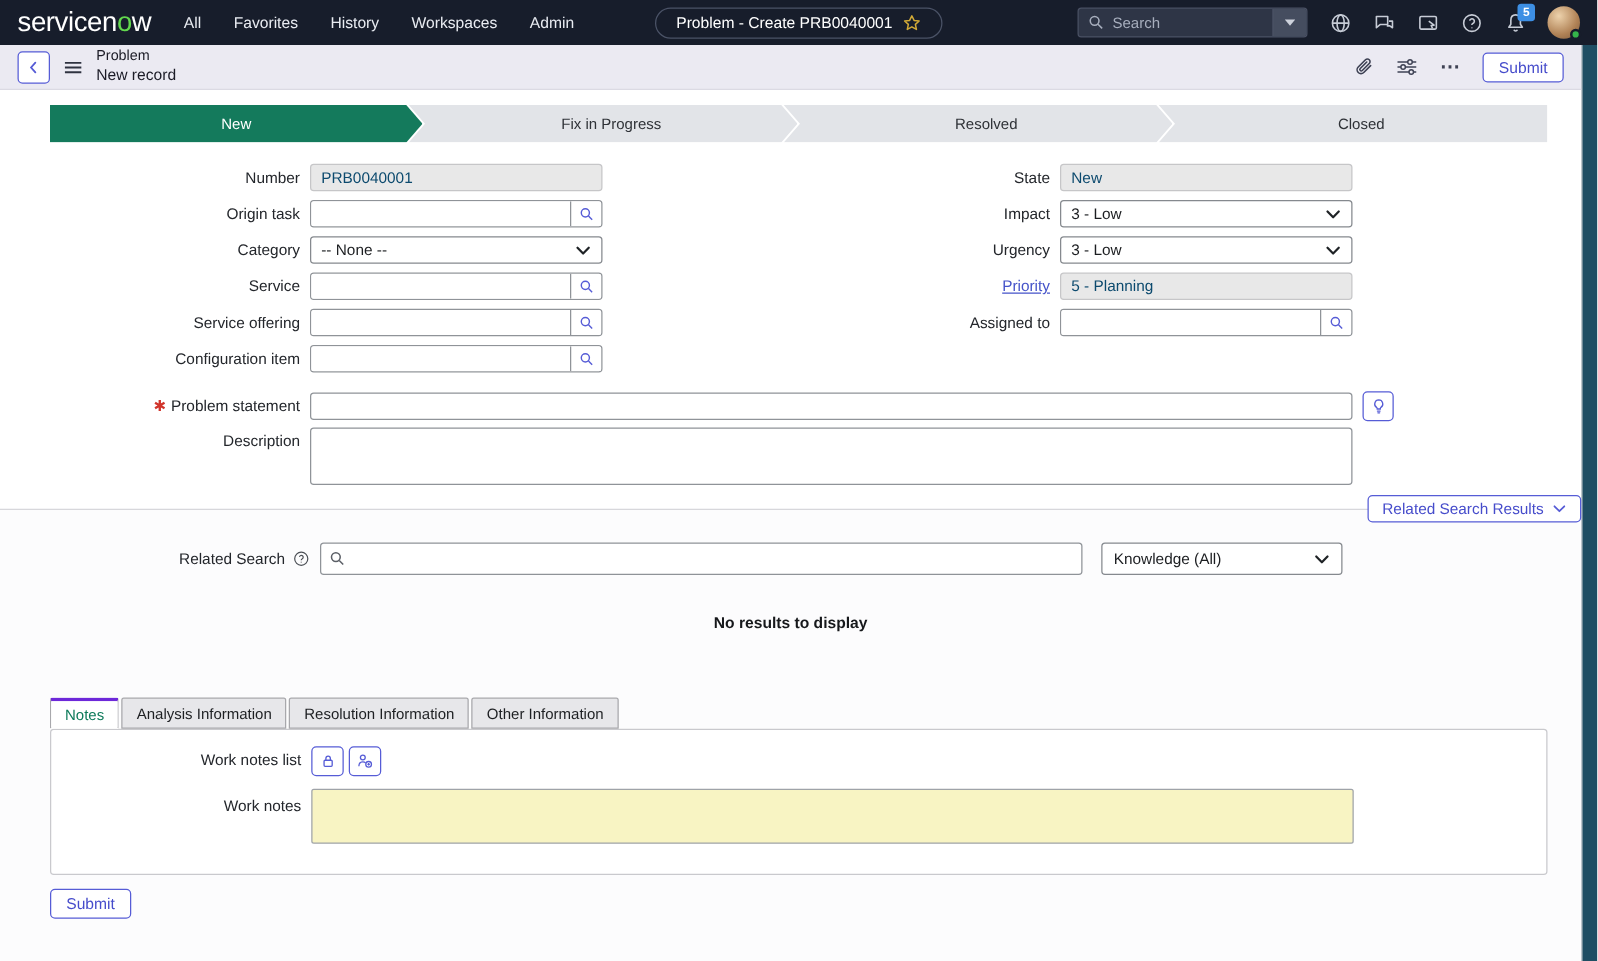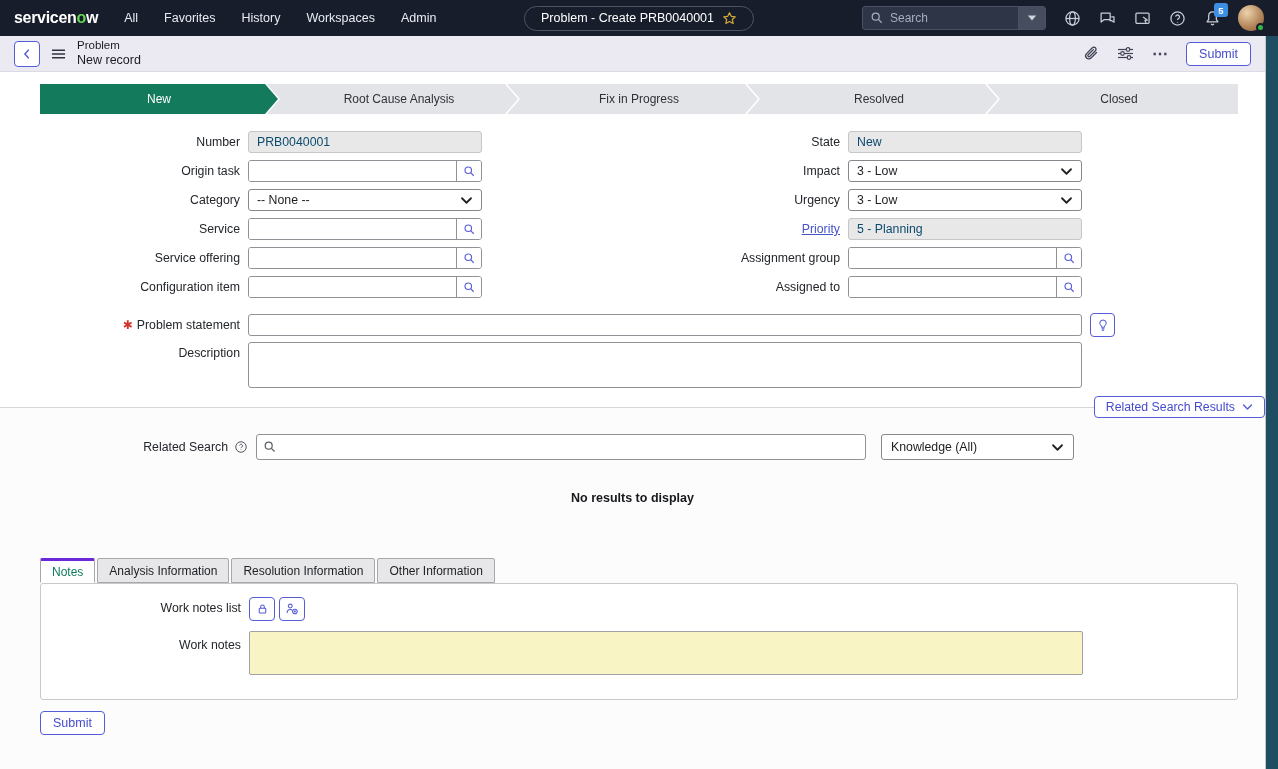--- a/index.html
+++ b/index.html
@@ -1,21 +1,21 @@
 <!DOCTYPE html>
 <html><head>
 <meta charset="utf-8">
 <style>
   * { margin:0; padding:0; box-sizing:border-box; }
   body { font-family:"Liberation Sans", sans-serif; background:#e0e0e0; }
   .page { position:relative; width:1278px; height:769px; background:#fff; overflow:hidden; }
 
   
   .topbar { position:relative; height:36px; background:#171D2B; display:flex; align-items:center; padding:0 14px; width:1278px; }
-  .logo { font-size:16px; font-weight:bold; color:#fff; letter-spacing:-0.3px; cursor:pointer; }
+  .logo { font-size:22px; font-weight:normal; color:#fff; letter-spacing:-0.3px; cursor:pointer; }
   .logo .green { color:#63D84E; }
   .topnav { display:flex; gap:26px; margin-left:26px; }
   .topnav span { font-size:12.5px; color:#E9ECF2; cursor:pointer; }
   .pill { position:absolute; left:50%; transform:translateX(-50%); display:flex; gap:8px;
           border:1px solid #4B5367; border-radius:14px; padding:4px 16px; color:#fff; font-size:12.5px; cursor:pointer; background:#171D2B; }
   .topbar-right { margin-left:auto; display:flex; align-items:center; gap:17px; }
   .searchbox { display:flex; width:184px; height:24px; border:1px solid #4A5164; border-radius:3px; overflow:hidden; background:#2E3546; }
   .searchbox .sfield { flex:1; display:flex; align-items:center; gap:6px; padding:0 7px; }
   .searchbox input { border:0; outline:0; background:transparent; color:#E9ECF2; font-size:12px; width:100%; font-family:"Liberation Sans",sans-serif; }
   .searchbox input::placeholder { color:#A7AEBD; }
@@ -214,21 +214,20 @@
         </span>
         <span class="more-glyph">⋯</span>
         <button class="btn">Submit</button>
       </div>
     </div>
 
     <main class="content">
 
       <div class="flow">
         <div class="stage active">New</div>
-        <div class="stage">Root Cause Analysis</div>
         <div class="stage">Fix in Progress</div>
         <div class="stage">Resolved</div>
         <div class="stage">Closed</div>
       </div>
 
       <div class="formcols">
 
         <div class="fcol">
           <div class="frow">
             <label class="flabel">Number</label>
@@ -334,34 +333,20 @@
                     <polyline points="2,2.5 7,7.5 12,2.5"></polyline>
                   </svg>
               </div>
             </div>
           </div>
           <div class="frow">
             <label class="flabel link">Priority</label>
             <div class="fctrl">
                 <div class="ro">5 - Planning</div>
               </div>
-          </div>
-          <div class="frow">
-            <label class="flabel">Assignment group</label>
-            <div class="fctrl">
-              <div class="igroup">
-                <input style="">
-                <button class="lookup">
-                  <svg width="13" height="13" viewBox="0 0 16 16" fill="none" stroke="currentColor" stroke-width="1.4">
-                      <circle cx="6.5" cy="6.5" r="4"></circle>
-                      <line x1="9.6" y1="9.6" x2="13.2" y2="13.2"></line>
-                    </svg>
-                </button>
-              </div>
-            </div>
           </div>
           <div class="frow">
             <label class="flabel">Assigned to</label>
             <div class="fctrl">
               <div class="igroup">
                 <input style="">
                 <button class="lookup">
                   <svg width="13" height="13" viewBox="0 0 16 16" fill="none" stroke="currentColor" stroke-width="1.4">
                       <circle cx="6.5" cy="6.5" r="4"></circle>
                       <line x1="9.6" y1="9.6" x2="13.2" y2="13.2"></line>

